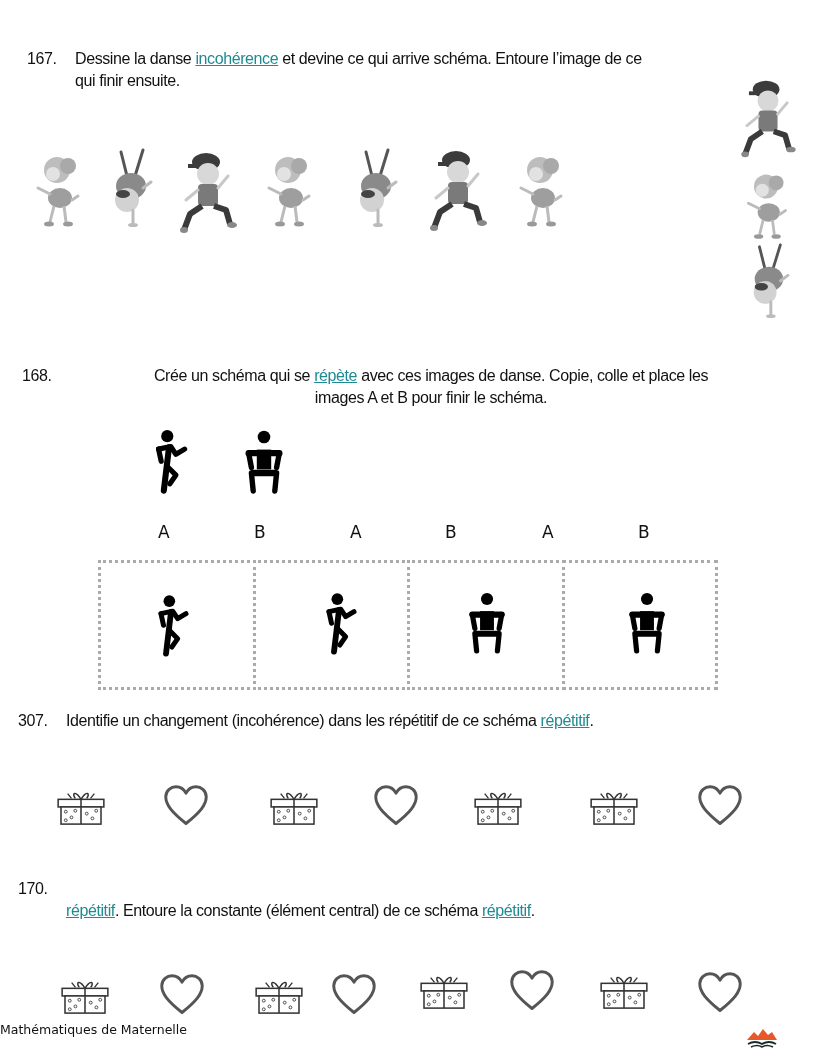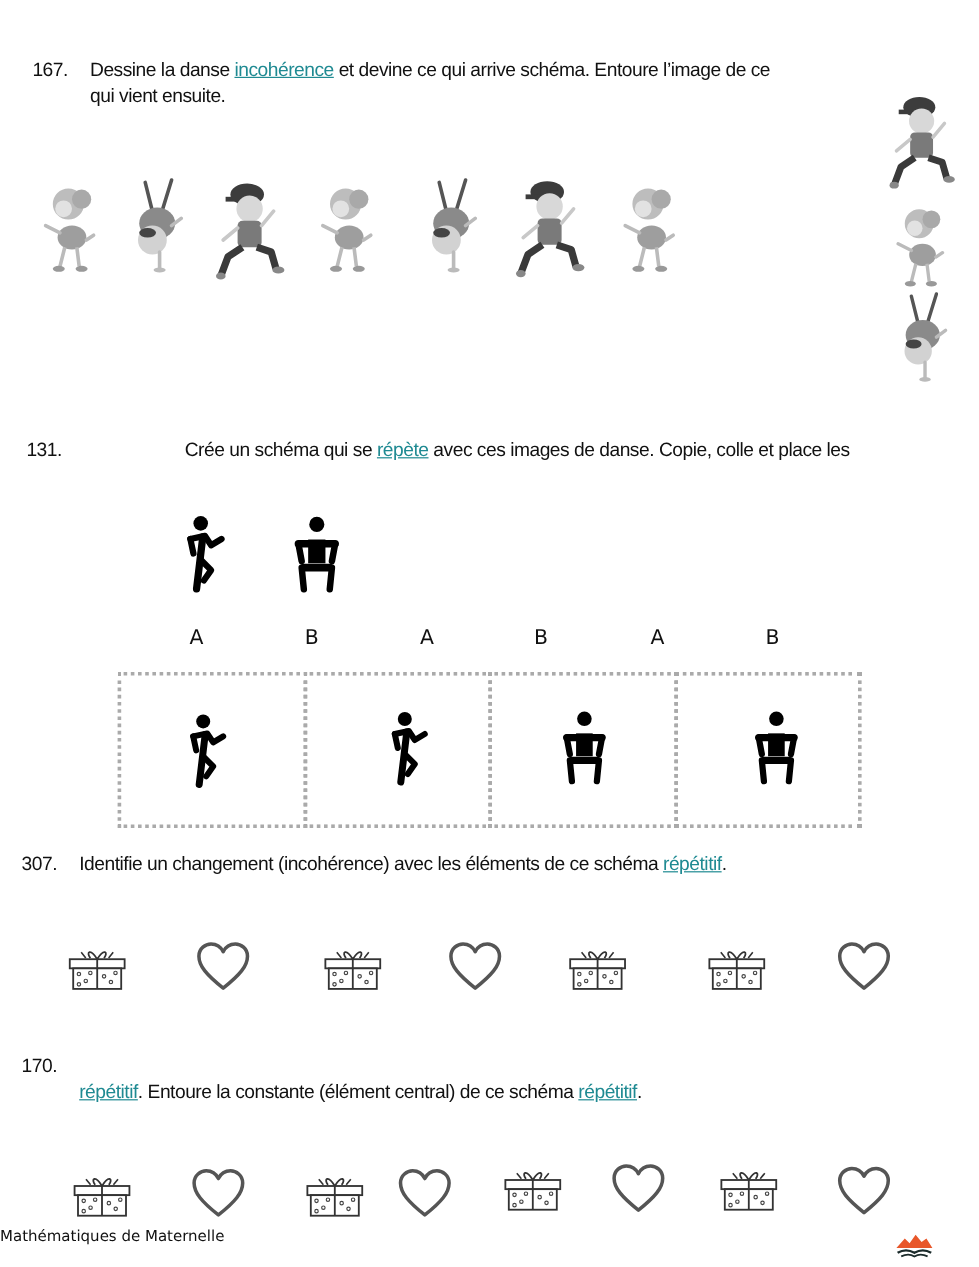--- a/index.html
+++ b/index.html
@@ -98,21 +98,21 @@
       <ellipse cx="6" cy="80" rx="4" ry="3" fill="#888"></ellipse>
       <ellipse cx="54" cy="75" rx="5" ry="3" fill="#888"></ellipse>
     </symbol>
   </defs>
 </svg>
 
 <div class="q" style="left:27px; top:48px; width:760px;">
   <span class="num">167.</span>
   <span class="body" style="padding-left:48px;">
     <span>Dessine la danse </span><span class="link">incohérence</span><span> et devine ce qui arrive schéma. Entoure l’image de ce</span><br>
-    <span>qui vient ensuite.</span>
+    <span>qui finir ensuite.</span>
   </span>
 </div>
 
 <div>
   <svg class="img" style="left:32px; top:150px;" width="50" height="80">
       <use href="#girl"></use>
     </svg>
   <svg class="img" style="left:105px; top:148px;" width="50" height="80">
       <use href="#handstand"></use>
     </svg>
@@ -139,23 +139,24 @@
     </svg>
   <svg class="img" style="left:742px; top:168px;" width="48" height="74">
       <use href="#girl"></use>
     </svg>
   <svg class="img" style="left:744px; top:243px;" width="48" height="76">
       <use href="#handstand"></use>
     </svg>
 </div>
 
 <div class="q" style="left:22px; top:365px; width:770px;">
-  <span class="num">131.</span>
+  <span class="num">168.</span>
   <span class="body" style="padding-left:48px;text-align:center;">
     <span>Crée un schéma qui se </span><span class="link">répète</span><span> avec ces images de danse. Copie, colle et place les</span><br>
+    <span>images A et B pour finir le schéma.</span>
   </span>
 </div>
 
 <svg class="img" style="left:143px; top:425px;" width="52" height="76">
     <use href="#runner"></use>
   </svg>
 <svg class="img" style="left:236px; top:428px;" width="56" height="72">
     <use href="#squat"></use>
   </svg>
 
@@ -183,21 +184,21 @@
       <use href="#squat"></use>
     </svg>
   <svg class="img" style="left:621px; top:590px;" width="52" height="70">
       <use href="#squat"></use>
     </svg>
 </div>
 
 <div class="q" style="left:18px; top:710px; width:790px;">
   <span class="num">307.</span>
   <span class="body" style="padding-left:48px;">
-    <span>Identifie un changement (incohérence) avec les éléments de ce schéma </span><span class="link">répétitif</span><span>.</span><br>
+    <span>Identifie un changement (incohérence) dans les répétitif de ce schéma </span><span class="link">répétitif</span><span>.</span><br>
   </span>
 </div>
 
 <div>
   <svg class="img" style="left:53px; top:786px;" width="56" height="40">
       <use href="#gift"></use>
     </svg>
   <svg class="img" style="left:163px; top:784px;" width="46" height="44">
       <use href="#heart"></use>
     </svg>

